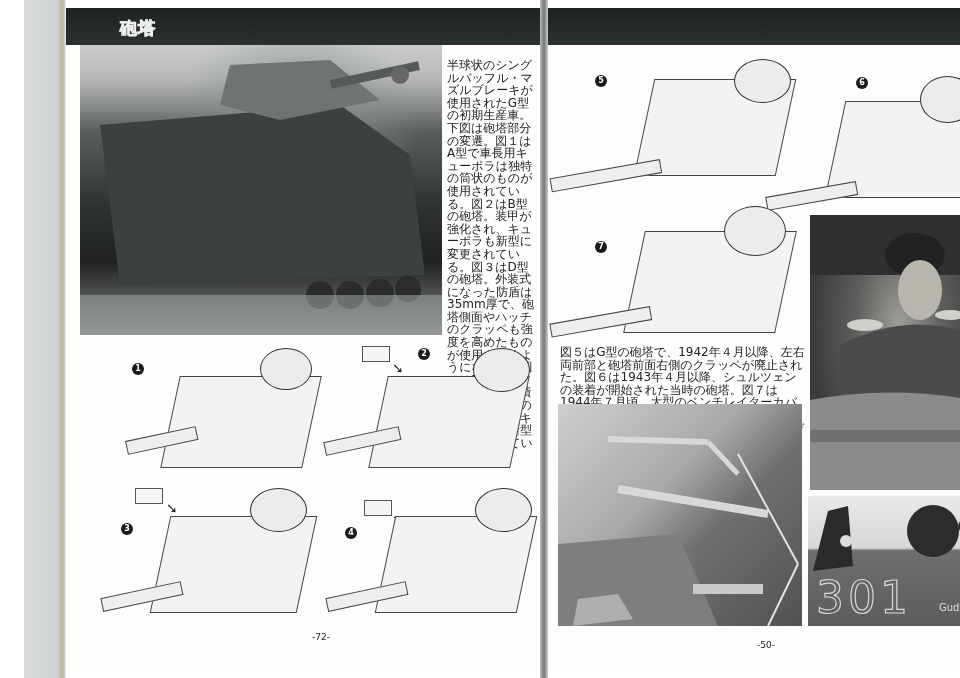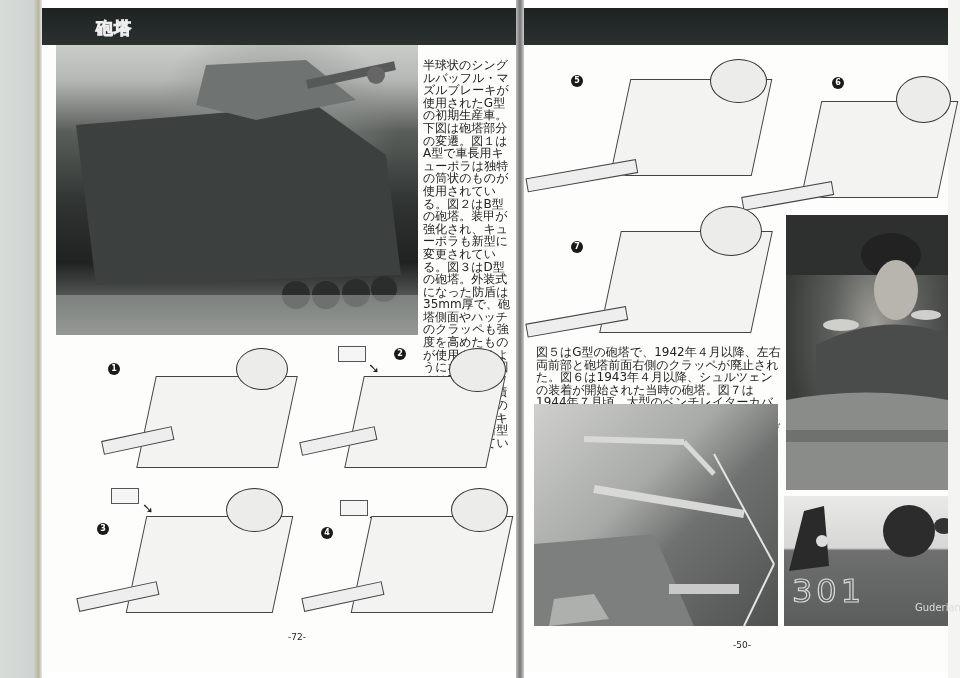--- a/index.html
+++ b/index.html
@@ -1,37 +1,37 @@
 <!DOCTYPE html>
 <html><head>
 <meta charset="utf-8">
 <style>
   html, body { margin:0; padding:0; }
   body { width:960px; height:678px; background:#ffffff; position:relative; overflow:hidden; font-family:"DejaVu Sans", sans-serif; }
-  .abs { position:absolute; }
+  .abs { position:absolute;margin-left:24px; }
   .scan-edge { left:0; top:0; width:42px; height:678px; background:linear-gradient(90deg,#d8dcd9 0%,#cfd3d1 80%,#b8b59a 92%,#e8e8e4 100%); }
   .right-edge { left:948px; top:0; width:12px; height:678px; background:#f4f4f2; }
   .page-left { left:42px; top:8px; width:476px; height:664px; background:#fdfdfb; }
   .page-right { left:522px; top:8px; width:426px; height:664px; background:#fdfdfb; }
   .gutter { left:516px; top:0; width:8px; height:678px; background:linear-gradient(90deg,#bbb,#777,#ccc); }
   .header-bar-left { left:42px; top:8px; width:476px; height:37px; background:linear-gradient(180deg,#1d2322,#2b3130); }
   .header-bar-right { left:524px; top:8px; width:424px; height:37px; background:linear-gradient(180deg,#1d2322,#2b3130); }
   .section-title { left:96px; top:17px; font-size:17px; font-weight:bold; color:#2a2f2e; -webkit-text-stroke:1px #eee; letter-spacing:1px; }
   .photo { background:#555; overflow:hidden; }
   .photo-main { left:56px; top:45px; width:362px; height:290px;
     background:
       radial-gradient(ellipse at 60% 30%, #8a8f8c 0%, transparent 40%),
       linear-gradient(180deg,#c9ccc8 0%,#b5b8b4 12%,#5a5e5b 30%,#2f3331 55%,#1f2221 75%,#8d918e 100%); }
   .photo-commander { left:786px; top:215px; width:162px; height:275px;
     background: radial-gradient(ellipse at 55% 40%, #a09f9a 0%, #5d5f5c 35%, #3a3c3a 70%), #4a4c4a; }
   .photo-close { left:784px; top:496px; width:164px; height:130px;
     background: linear-gradient(180deg,#e9e9e7 0%,#d7d7d5 40%,#6d706e 42%,#5a5d5b 100%); }
   .photo-zimmerit { left:534px; top:404px; width:244px; height:222px;
     background: linear-gradient(135deg,#cfd0cd 0%,#a8aaa7 40%,#6e716f 60%,#4f5250 100%); }
-  .num-301 { left:792px; top:572px; font-size:32px; font-family:"DejaVu Sans", sans-serif; color:transparent; -webkit-text-stroke:1.2px #d8d8d6; letter-spacing:4px; }
+  .num-301 { left:792px; top:572px; font-size:44px; font-family:"DejaVu Sans", sans-serif; color:transparent; -webkit-text-stroke:1.2px #d8d8d6; letter-spacing:4px; }
   .signature { left:915px; top:602px; font-size:10px; color:#ddd; }
   .caption { font-size:12px; line-height:12.6px; color:#222; }
   .caption-left { left:423px; top:59px; width:92px; }
   .caption-right { left:536px; top:346px; width:246px; }
   .fig-label { width:12px; height:12px; border-radius:50%; background:#1a1a1a; color:#fff; font-size:8px; line-height:12px; text-align:center; font-weight:bold; }
   .drawing { border:1px solid transparent; }
   .turret { position:absolute; background:#f3f3f1; border:1px solid #444; }
   .cupola { position:absolute; border:1px solid #333; border-radius:50%; background:#ececea; }
   .barrel { position:absolute; height:12px; border:1px solid #444; background:#eee; transform-origin:right center; }
   .inset-icon { width:26px; height:14px; border:1px solid #555; background:#f5f5f5; }

